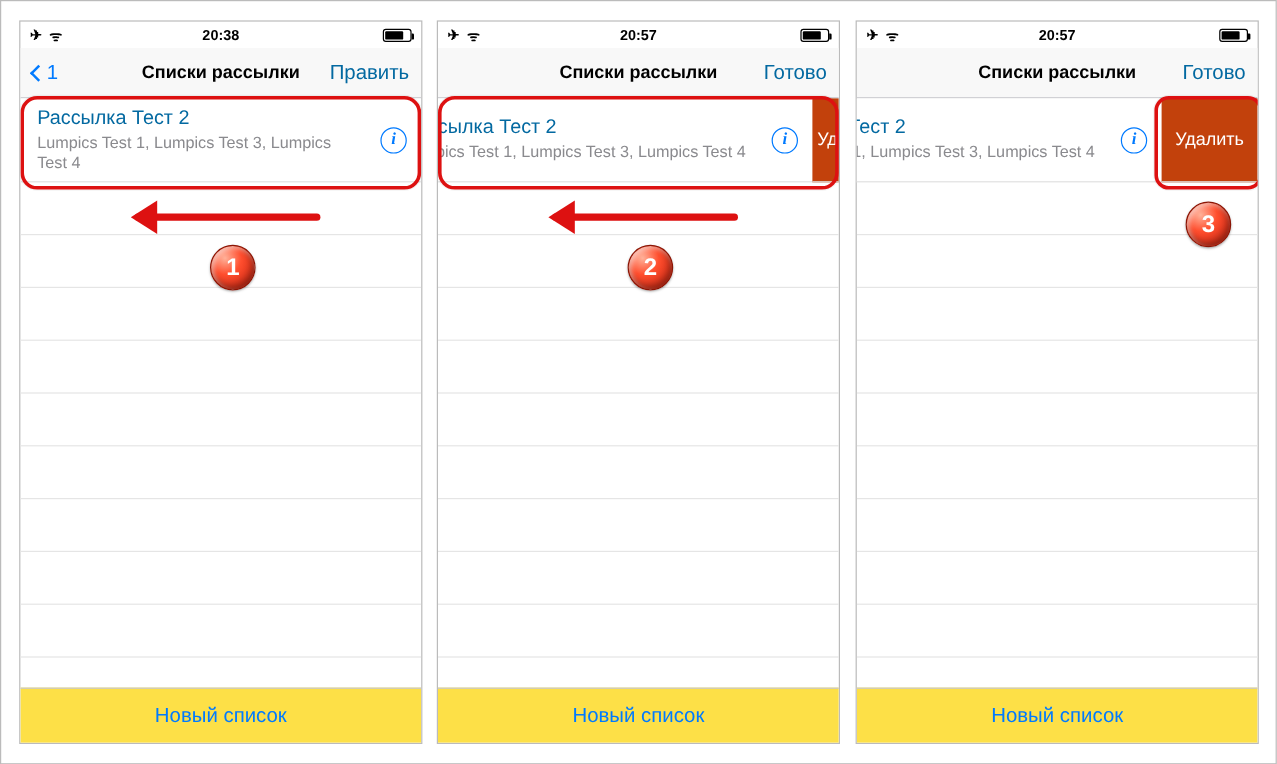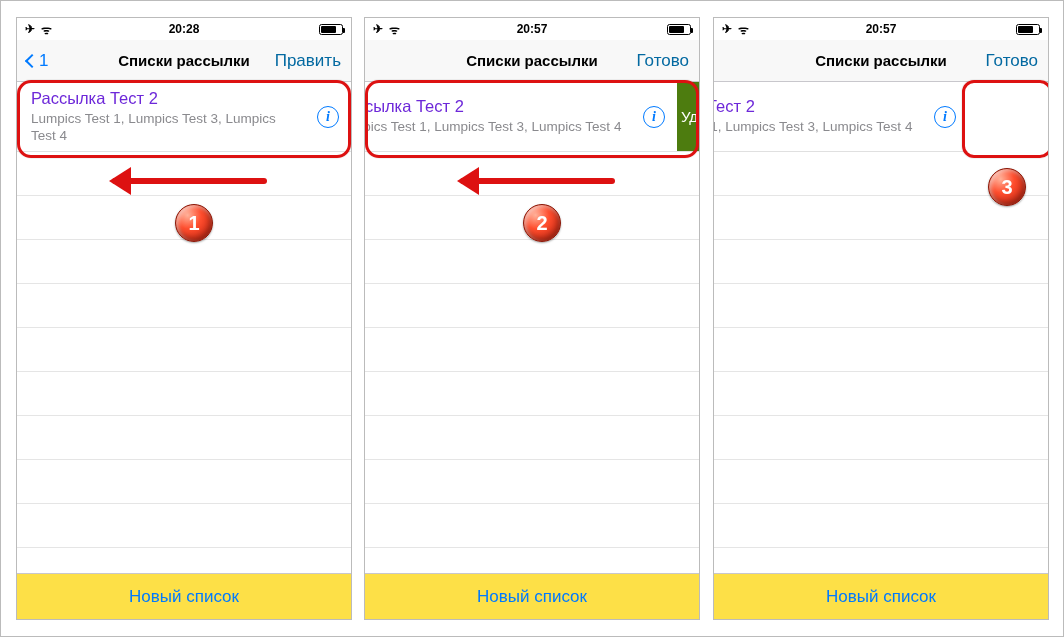--- a/index.html
+++ b/index.html
@@ -65,31 +65,31 @@
   }
 
   
   .cellwrap { position: relative; height: 70px; }
   .cell {
     position:absolute; top:0; left:0; right:0; height: 70px;
     background:#fff; border-bottom:1px solid #e0e0e0;
     padding: 10px 50px 10px 14px;
     display:flex; flex-direction:column; justify-content:center;
   }
-  .cell .title { font-size:16.5px; color:#6d28d9; margin-bottom:3px; }
+  .cell .title { font-size:16.5px; color:#0369a1; margin-bottom:3px; }
   .cell .sub   { font-size:13.5px; color:#8a8a8e; line-height:1.25; }
   .infoicon {
     position:absolute; right:12px; top:50%; transform:translateY(-50%);
     width:22px; height:22px; border:1.5px solid #007aff; border-radius:50%;
     color:#007aff; display:flex; align-items:center; justify-content:center;
     font-family: Georgia, serif; font-style:italic; font-weight:700; font-size:14px;
   }
   .deletebtn {
     position:absolute; top:0; right:0; height:70px;
-    background:#4d7c0f; color:#fff; font-size:15px;
+    background:#c2410c; color:#fff; font-size:15px;
     display:flex; align-items:center; justify-content:center;
     border-bottom:1px solid #e0e0e0;
   }
   .pane.p2 .cell { left:-42px; right:22px; }
   .pane.p2 .deletebtn { width:22px; padding-left:4px; justify-content:flex-start; overflow:hidden; }
   .pane.p3 .cell { left:-100px; right:80px; }
   .pane.p3 .deletebtn { width:80px; }
 
   
   .emptyrows { }
@@ -143,21 +143,21 @@
 </style>
 </head>
 <body>
 
 <div class="pane p1">
   <div class="statusbar">
     <div class="left">
       <span>✈</span>
       <span>ᯤ</span>
     </div>
-    <div class="clock">20:28</div>
+    <div class="clock">20:38</div>
     <div class="battery">
         <div class="fill"></div>
       </div>
   </div>
   <div class="navbar">
     <div class="back">
       <span class="chevron-left"></span>
       <span>1</span>
     </div>
     <div class="title">Списки рассылки</div>
@@ -243,20 +243,21 @@
   <div class="navbar">
     <div class="title">Списки рассылки</div>
     <div class="action">Готово</div>
   </div>
   <div class="cellwrap">
     <div class="cell">
       <div class="title">Рассылка Тест 2</div>
       <div class="sub">Lumpics Test 1, Lumpics Test 3, Lumpics Test 4</div>
       <div class="infoicon">i</div>
     </div>
+    <div class="deletebtn">Удалить</div>
   </div>
   <div class="emptyrows">
     <div></div>
       <div></div>
       <div></div>
       <div></div>
       <div></div>
       <div></div>
       <div></div>
       <div></div>

